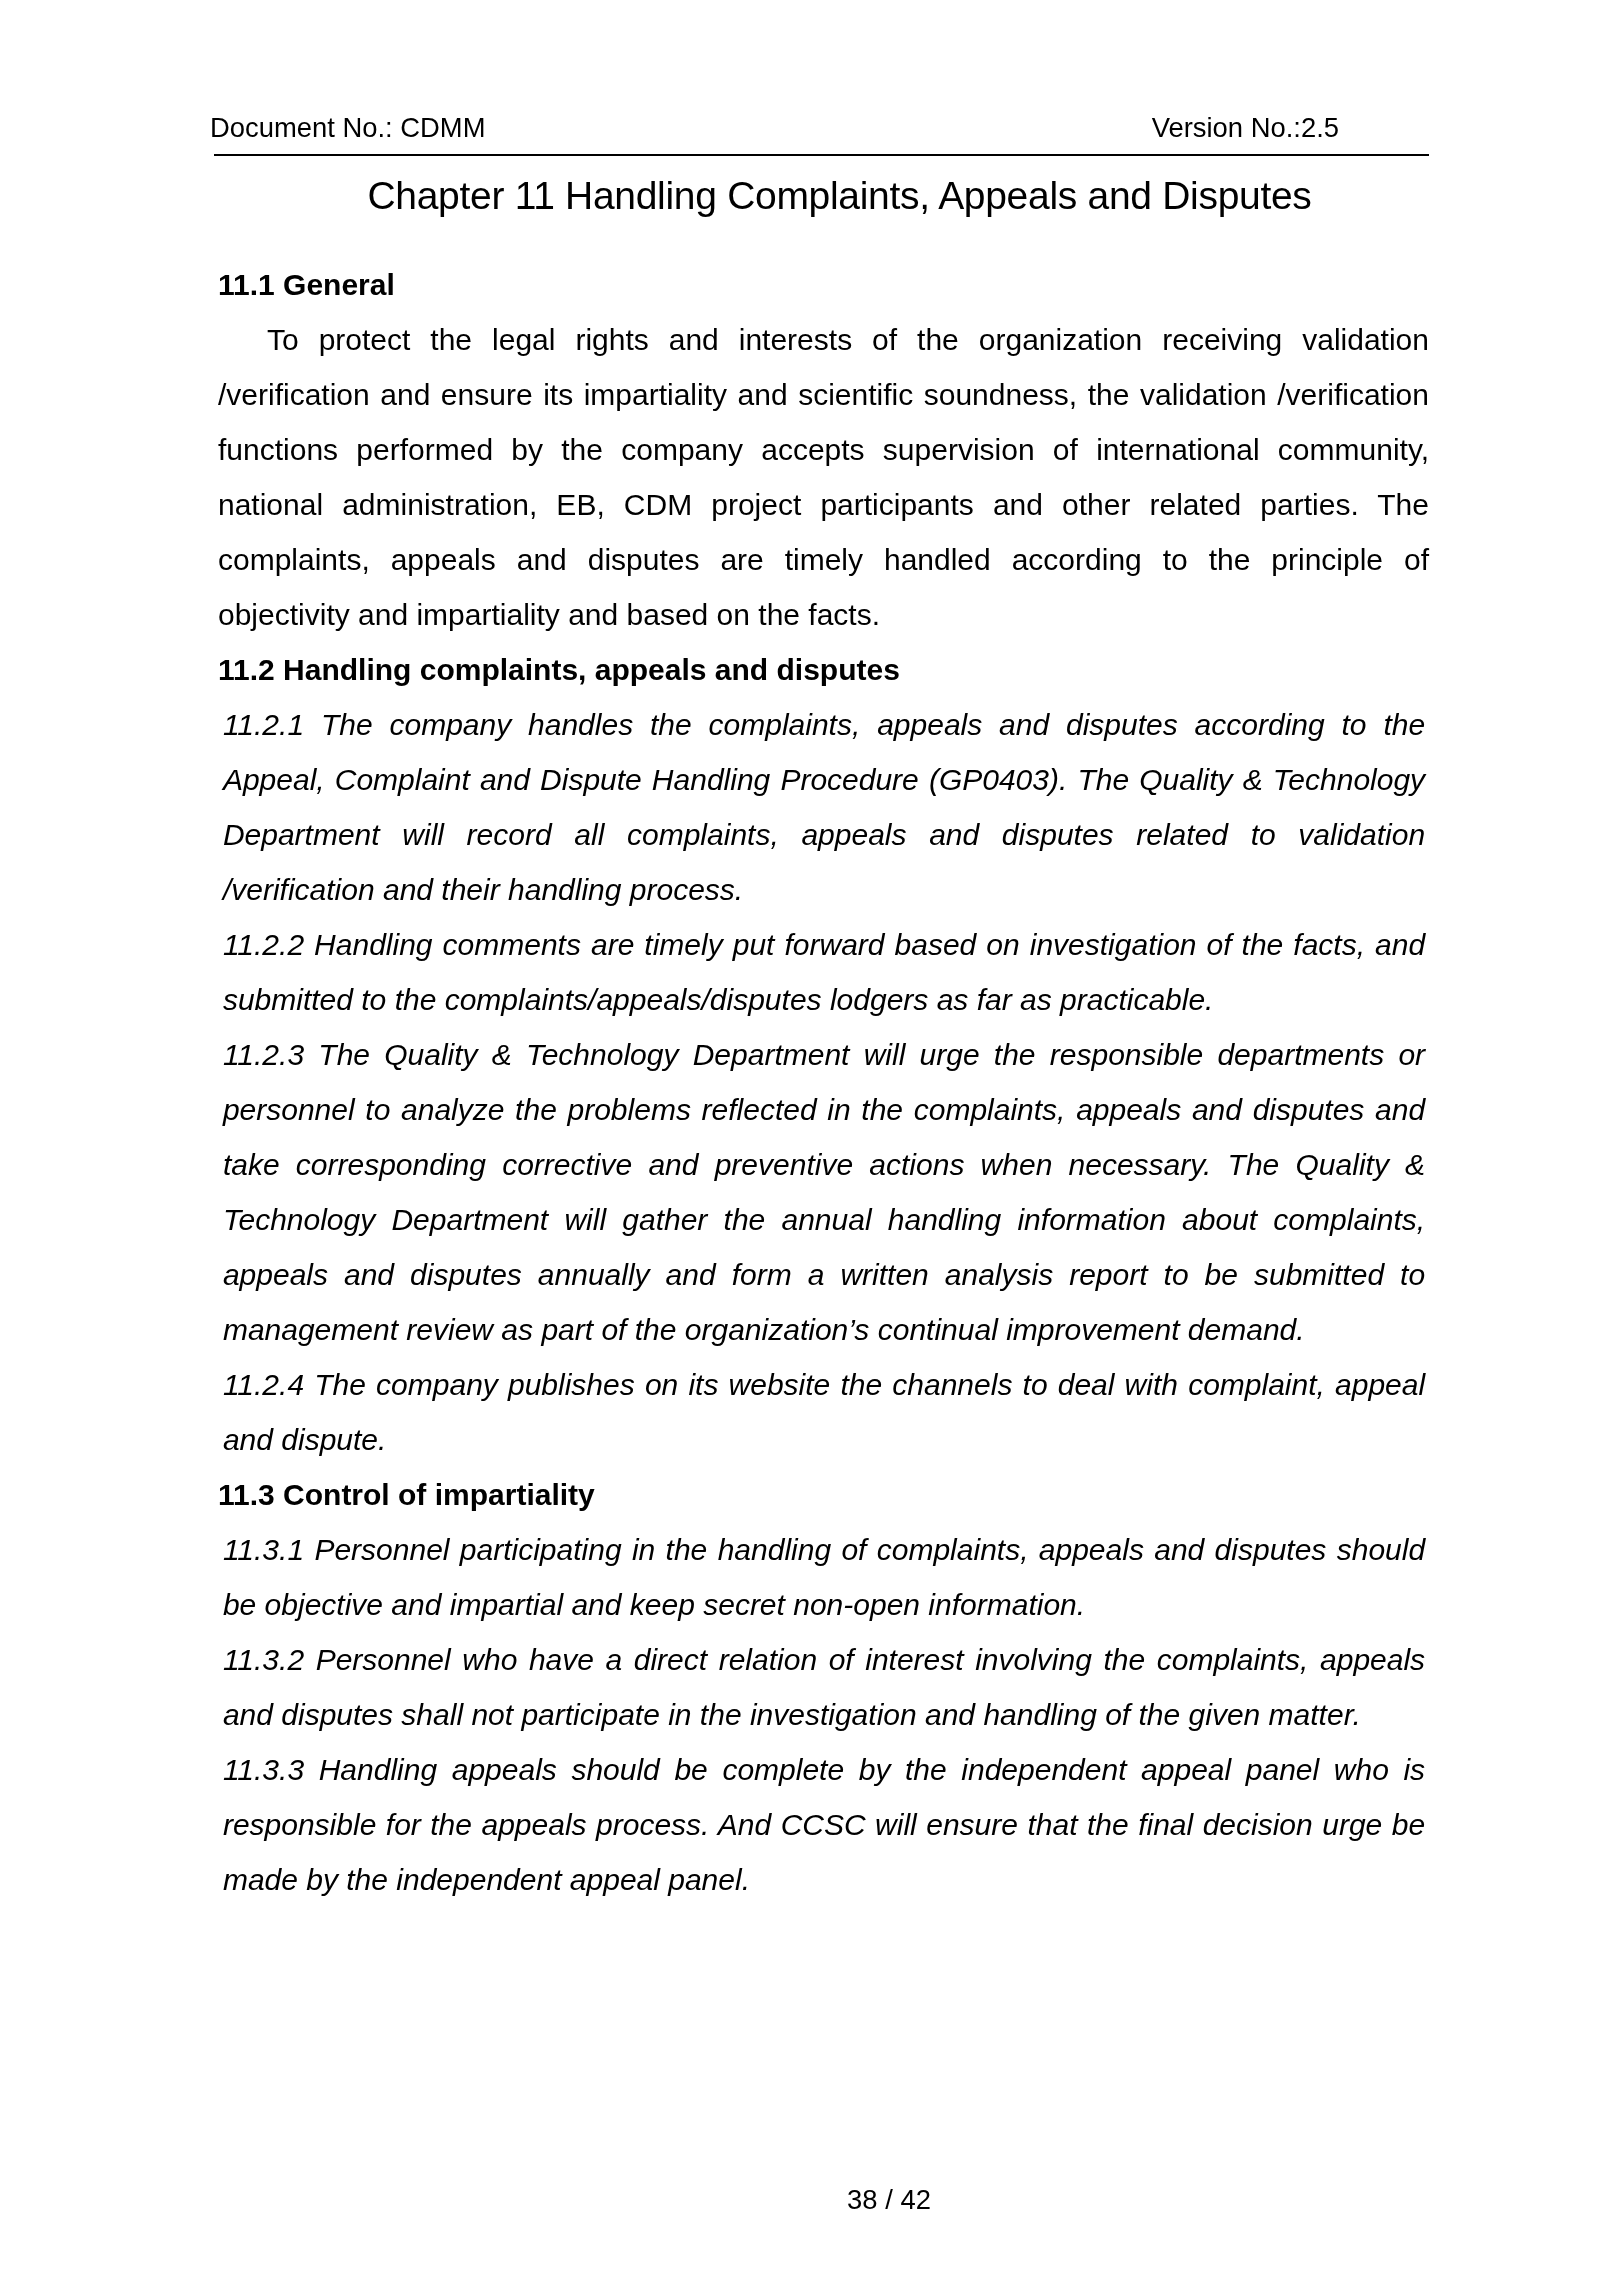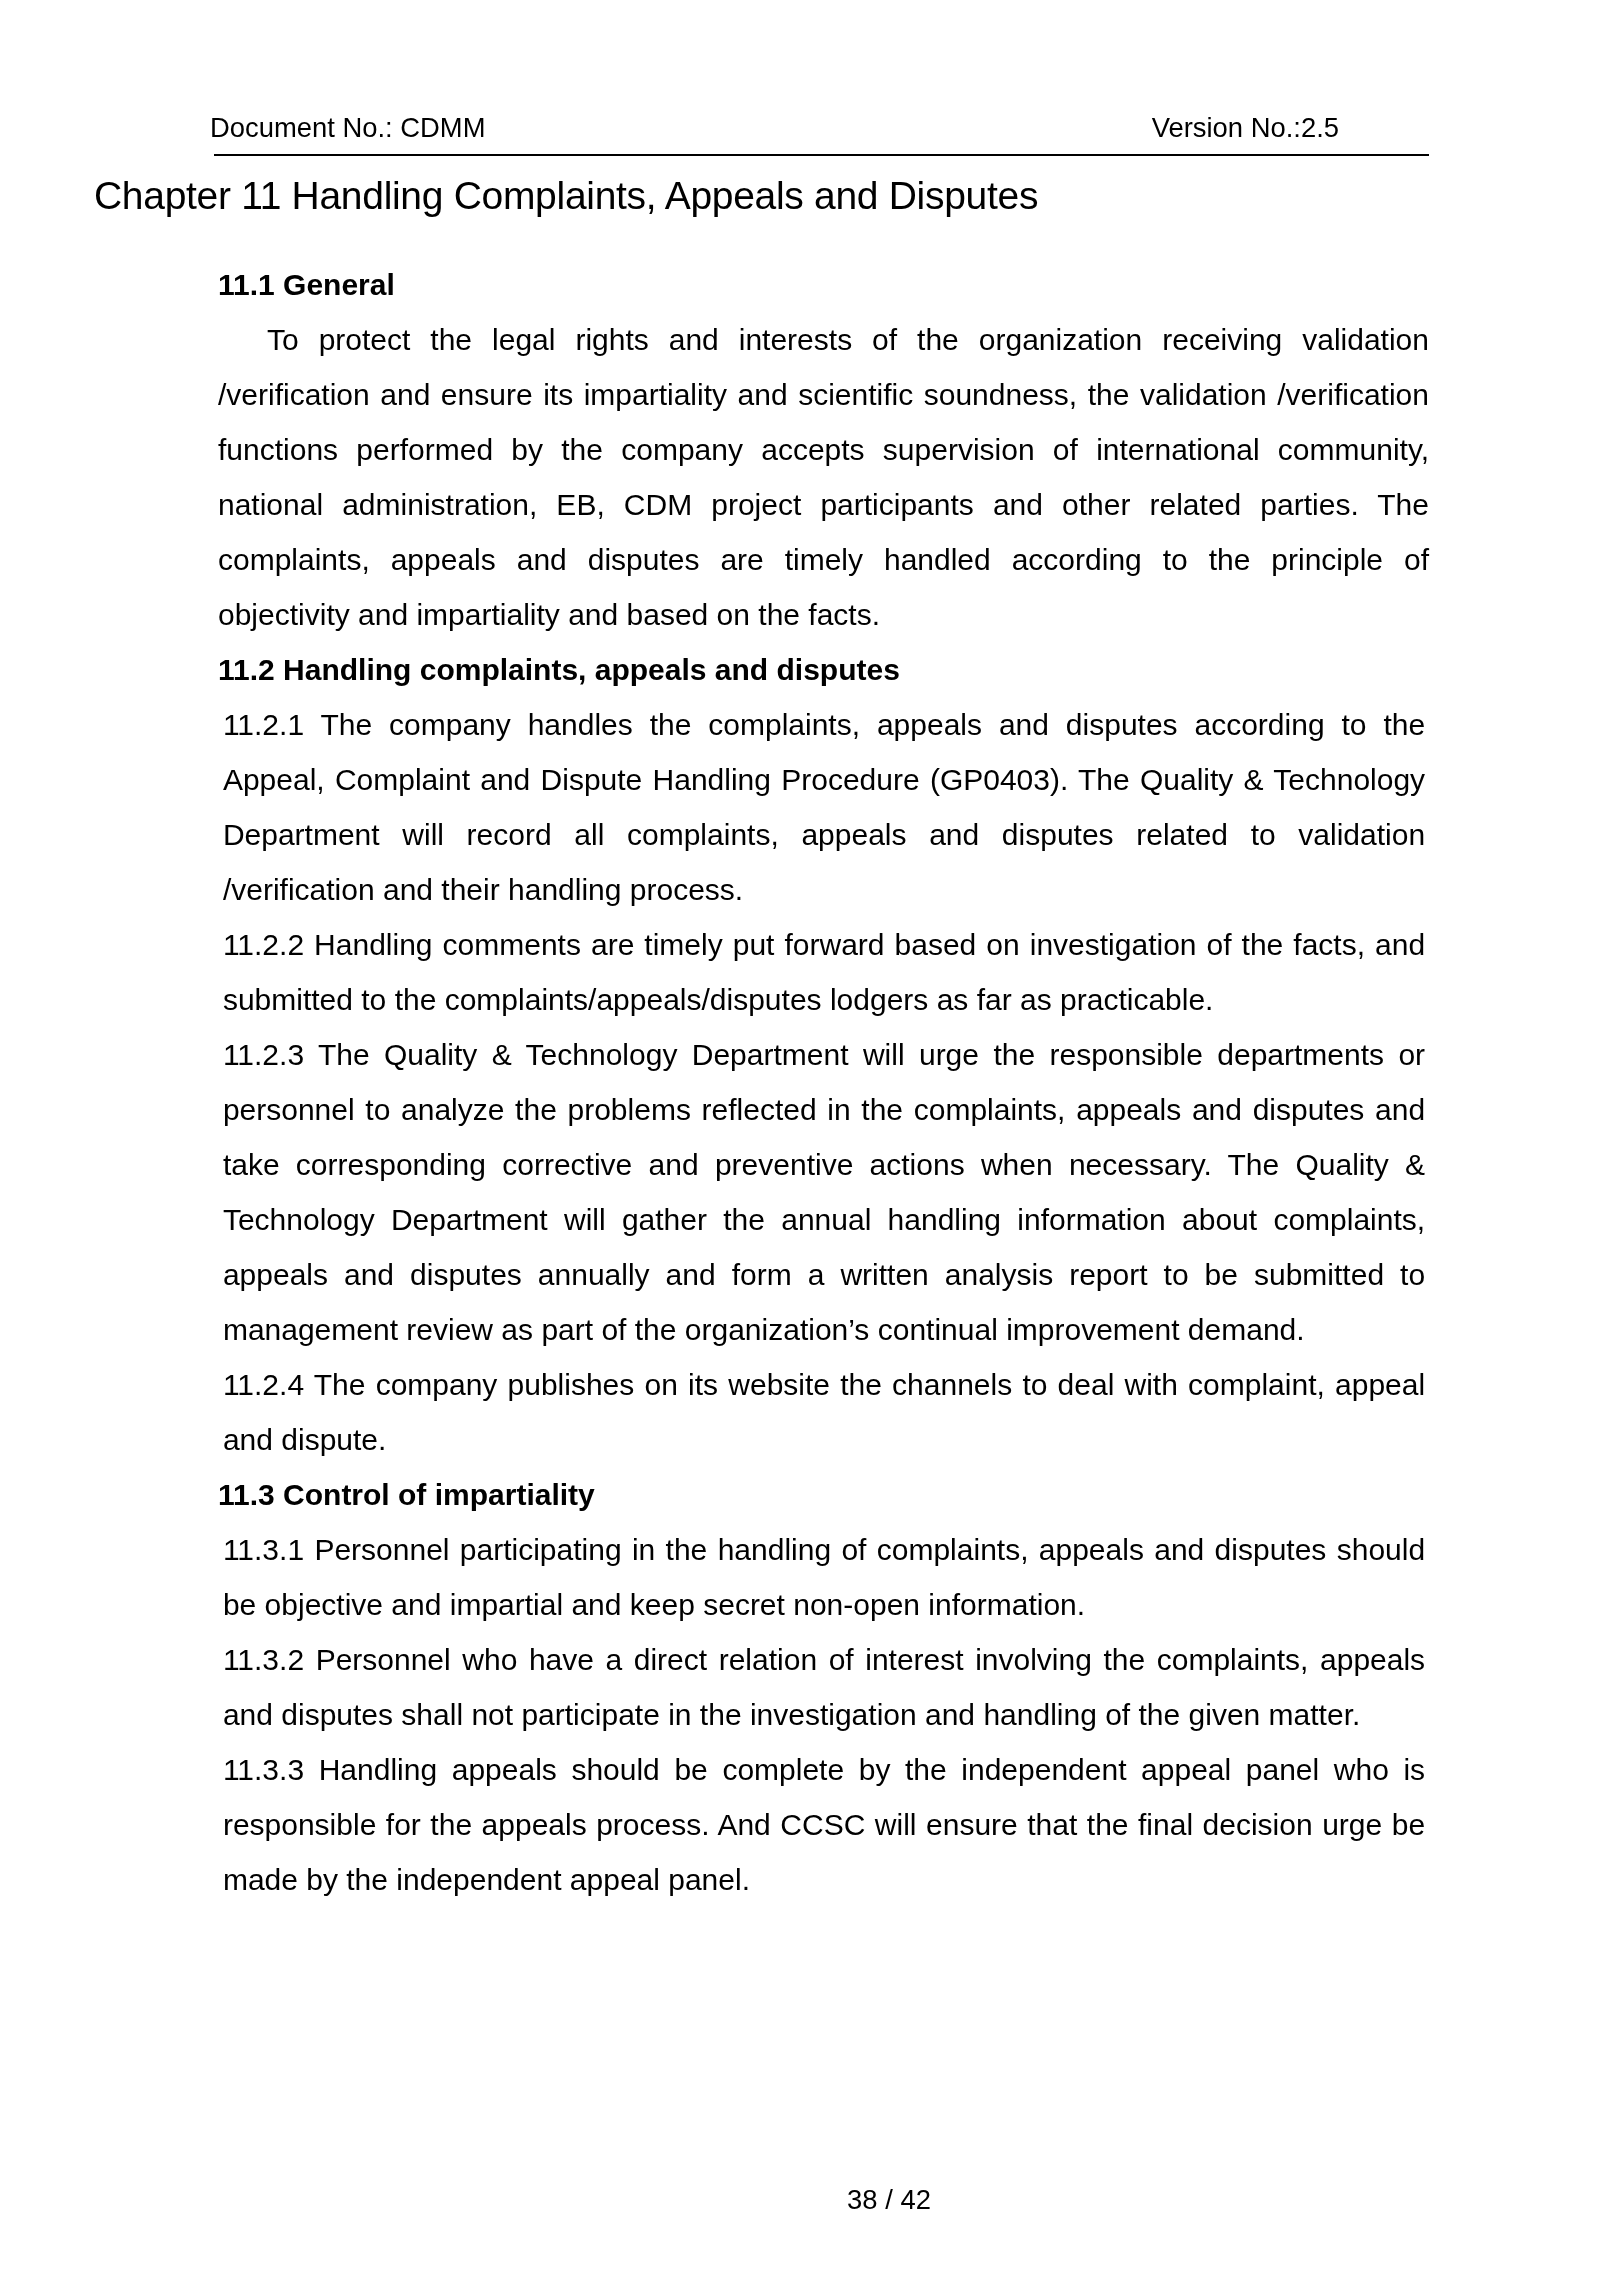--- a/index.html
+++ b/index.html
@@ -1,26 +1,26 @@
 <!DOCTYPE html>
 <html><head>
 <meta charset="utf-8">
 <style>
   html, body { margin: 0; padding: 0; background: #ffffff; }
   body { width: 1621px; height: 2293px; position: relative; overflow: hidden; color: #000; font-family: "Liberation Sans", sans-serif; }
   .header { position: absolute; left: 210px; top: 112px; width: 1211px; height: 39px; font-size: 27.4px; }
   .header .left { position: absolute; left: 0; top: 0; }
   .header .right { position: absolute; right: 82px; top: 0; }
   .rule { position: absolute; left: 214px; top: 154px; width: 1215px; height: 2px; background: #000; }
-  .title { position: absolute; left: 0; width: 1621px; top: 174px; font-size: 39px; letter-spacing: -0.3px; font-family: "Liberation Sans", sans-serif; padding-left: 94px; box-sizing: border-box; }
+  .title { position: absolute; left: 0; width: 1621px; top: 174px; text-align: center; font-size: 39px; letter-spacing: -0.3px; font-family: "Liberation Sans", sans-serif; padding-left: 58px; box-sizing: border-box; }
   .content { position: absolute; left: 218px; top: 257px; width: 1211px; font-size: 30px; line-height: 55px; }
   .h2 { font-weight: bold; margin: 0; }
   .p { margin: 0; text-align: justify; text-align-last: left; }
   .p.indent { text-indent: 49px; }
-  .p.sub { padding-left: 4.9px; padding-right: 3.9px; }
+  .p.sub { padding-left: 4.9px; padding-right: 3.9px; font-style: italic; }
   .pagenum { position: absolute; left: 0; width: 1621px; top: 2184px; text-align: center; font-size: 27.4px; font-weight: normal; padding-left: 157px; box-sizing: border-box; }
 </style>
 </head>
 <body>
 
 <div class="header">
   <span class="left">Document No.: CDMM</span>
   <span class="right">Version No.:2.5</span>
 </div>
 <div class="rule"></div>

